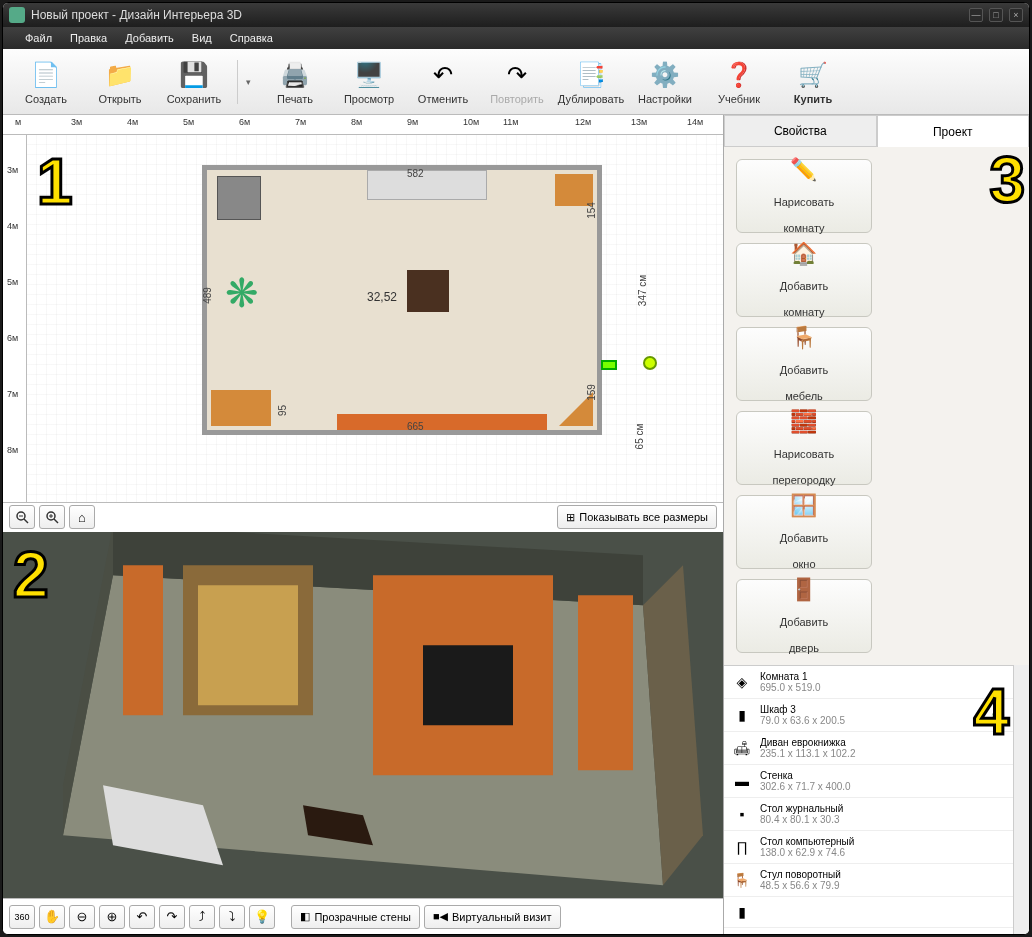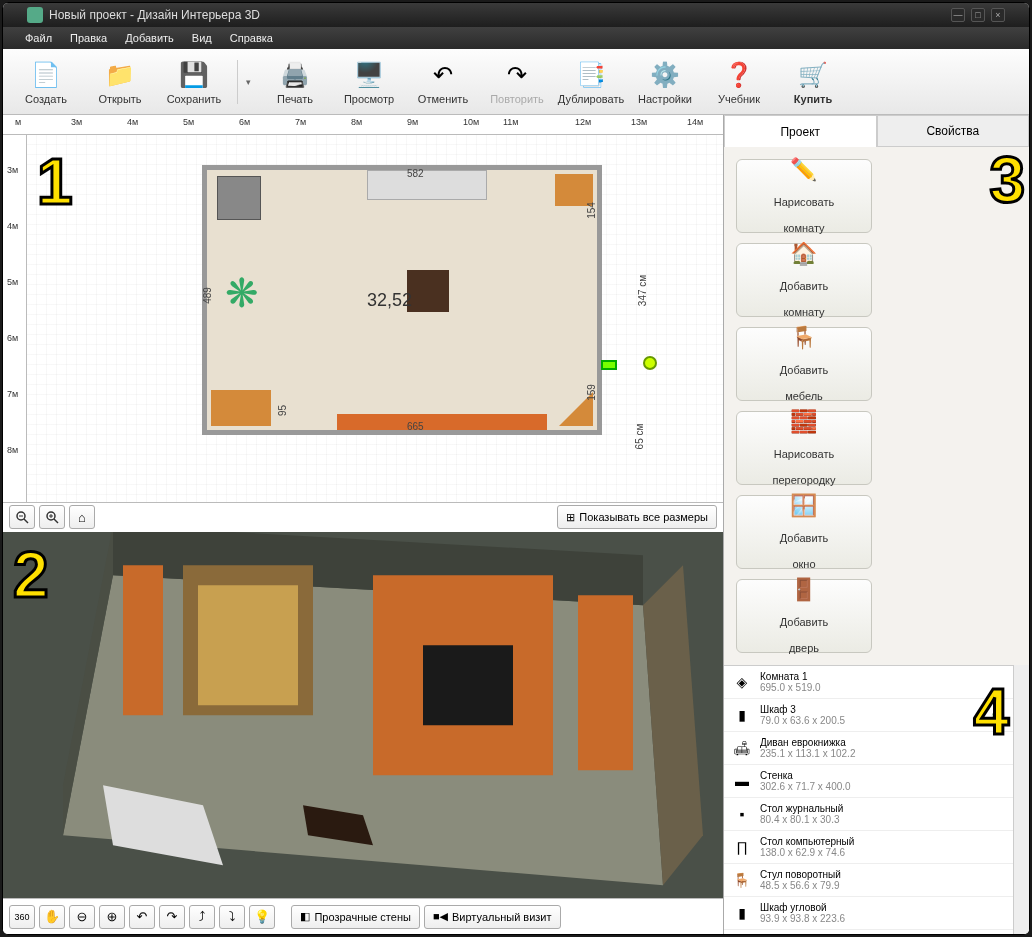--- a/index.html
+++ b/index.html
@@ -1,20 +1,20 @@
 <!DOCTYPE html>
 <html><head>
 <meta charset="utf-8">
 <style>
 * { box-sizing: border-box; margin: 0; padding: 0; font-family: Tahoma, Arial, sans-serif; }
 body { background: #1a1a1a; width: 1032px; height: 937px; overflow: hidden; }
 
 .window { width: 1028px; height: 933px; margin: 2px; background: #fff; border: 1px solid #000; border-radius: 6px; overflow: hidden; display: flex; flex-direction: column; }
 
-.titlebar { height: 24px; background: linear-gradient(#3a3a3a,#1e1e1e); display:flex; align-items:center; padding: 0 24px; gap:6px; color:#ddd; font-size:12px; }
+.titlebar { height: 24px; background: linear-gradient(#3a3a3a,#1e1e1e); display:flex; align-items:center; padding: 0 6px; gap:6px; color:#ddd; font-size:12px; }
 .titlebar .app-icon { width:16px; height:16px; background:#5a8; border-radius:3px; }
 .titlebar .spacer { flex:1; }
 .titlebar .winbtn { width:14px; height:14px; border:1px solid #555; background:#2a2a2a; border-radius:2px; display:flex;align-items:center;justify-content:center;color:#aaa;font-size:9px; cursor:pointer; }
 
 .menubar { height: 22px; background: linear-gradient(#404040,#2a2a2a); display:flex; align-items:center; padding:0 14px; gap:2px; }
 .menubar .mi { color:#eee; font-size:11px; padding:3px 8px; cursor:pointer; }
 
 .toolbar { height: 66px; background: linear-gradient(#fdfdfd,#e8e8e8); border-bottom:1px solid #bbb; display:flex; align-items:center; padding: 0 8px; gap: 4px; }
 .tbtn { display:flex; flex-direction:column; align-items:center; width:70px; cursor:pointer; padding:4px 2px; border-radius:4px; }
 .tbtn .ticon { width:32px; height:32px; display:flex;align-items:center;justify-content:center; font-size:24px; }
@@ -31,21 +31,21 @@
 
 .ruler-h { height:20px; background:#fff; border-bottom:1px solid #bbb; display:flex; font-size:9px; color:#333; position:relative; }
 .ruler-h .rh-label { position:absolute; top:2px; }
 .ruler-v { width:24px; background:#fff; border-right:1px solid #bbb; font-size:9px; color:#333; position:relative; }
 .ruler-v .rv-label { position:absolute; left:4px; }
 
 .plan-area { flex:1; display:flex; min-height:0; position:relative; }
 .canvas2d { flex:1; background:repeating-linear-gradient(#fff,#fff 9px,#f0f0f0 10px),repeating-linear-gradient(90deg,#fff,#fff 9px,#f0f0f0 10px); background-blend-mode:multiply; position:relative; overflow:hidden; }
 .room { position:absolute; left:175px; top:30px; width:400px; height:270px; background:#e8e0d0; border:5px solid #999; }
 .dim-label { position:absolute; font-size:10px; color:#444; }
-.area-label { position:absolute; font-size:18px; color:#333; }
+.area-label { position:absolute; font-size:12px; color:#333; }
 
 .plan-controls { height:30px; background:#fff; border-top:1px solid #bbb; display:flex; align-items:center; padding:0 6px; gap:4px; }
 .pcbtn { width:26px; height:24px; border:1px solid #aaa; background:linear-gradient(#fff,#eee); border-radius:3px; display:flex;align-items:center;justify-content:center; font-size:13px; cursor:pointer; }
 .pcbtn-wide { padding:0 8px; height:24px; border:1px solid #aaa; background:linear-gradient(#fff,#eee); border-radius:3px; font-size:11px; display:flex;align-items:center;gap:4px; cursor:pointer; }
 
 .view3d { flex:1; background:#4a5048; position:relative; min-height:0; overflow:hidden; }
 
 .view3d-controls { height:36px; background:#fff; border-top:1px solid #bbb; display:flex; align-items:center; padding:0 6px; gap:4px; }
 
 .tabs { display:flex; height:32px; background:#eee; }
@@ -252,22 +252,22 @@
         </div>
         <div class="pcbtn-wide">
           <span>■◀</span>
           <span>Виртуальный визит</span>
         </div>
       </div>
     </div>
 
     <div class="right-col">
       <div class="tabs">
+        <div class="tab">Свойства</div>
         <div class="tab active">Проект</div>
-        <div class="tab">Свойства</div>
       </div>
       <div style="position:relative">
         <div class="big-num" style="right:4px;top:-4px">3</div>
       </div>
       <div class="proj-section" id="bigbtns">
           <div class="bigbtn">
             <div class="bi">✏️</div>
             <div class="bl">Нарисовать</div>
             <div class="bl">комнату</div>
           </div>
@@ -344,24 +344,20 @@
             </div>
             <div class="srow">
               <div class="sic">🪑</div>
               <div class="sinfo">
                 <div class="sname">Стул поворотный</div>
                 <div class="sdim">48.5 x 56.6 x 79.9</div>
               </div>
             </div>
             <div class="srow">
               <div class="sic">▮</div>
-              <div class="sinfo">
-                <div class="sname">Шкаф угловой</div>
-                <div class="sdim">93.9 x 93.8 x 223.6</div>
-              </div>
             </div>
           </div>
         <div class="scrollbar-v"></div>
         <div class="big-num" style="right:20px;top:10px">4</div>
       </div>
     </div>
   </div>
 </div>
 
 </body></html>

